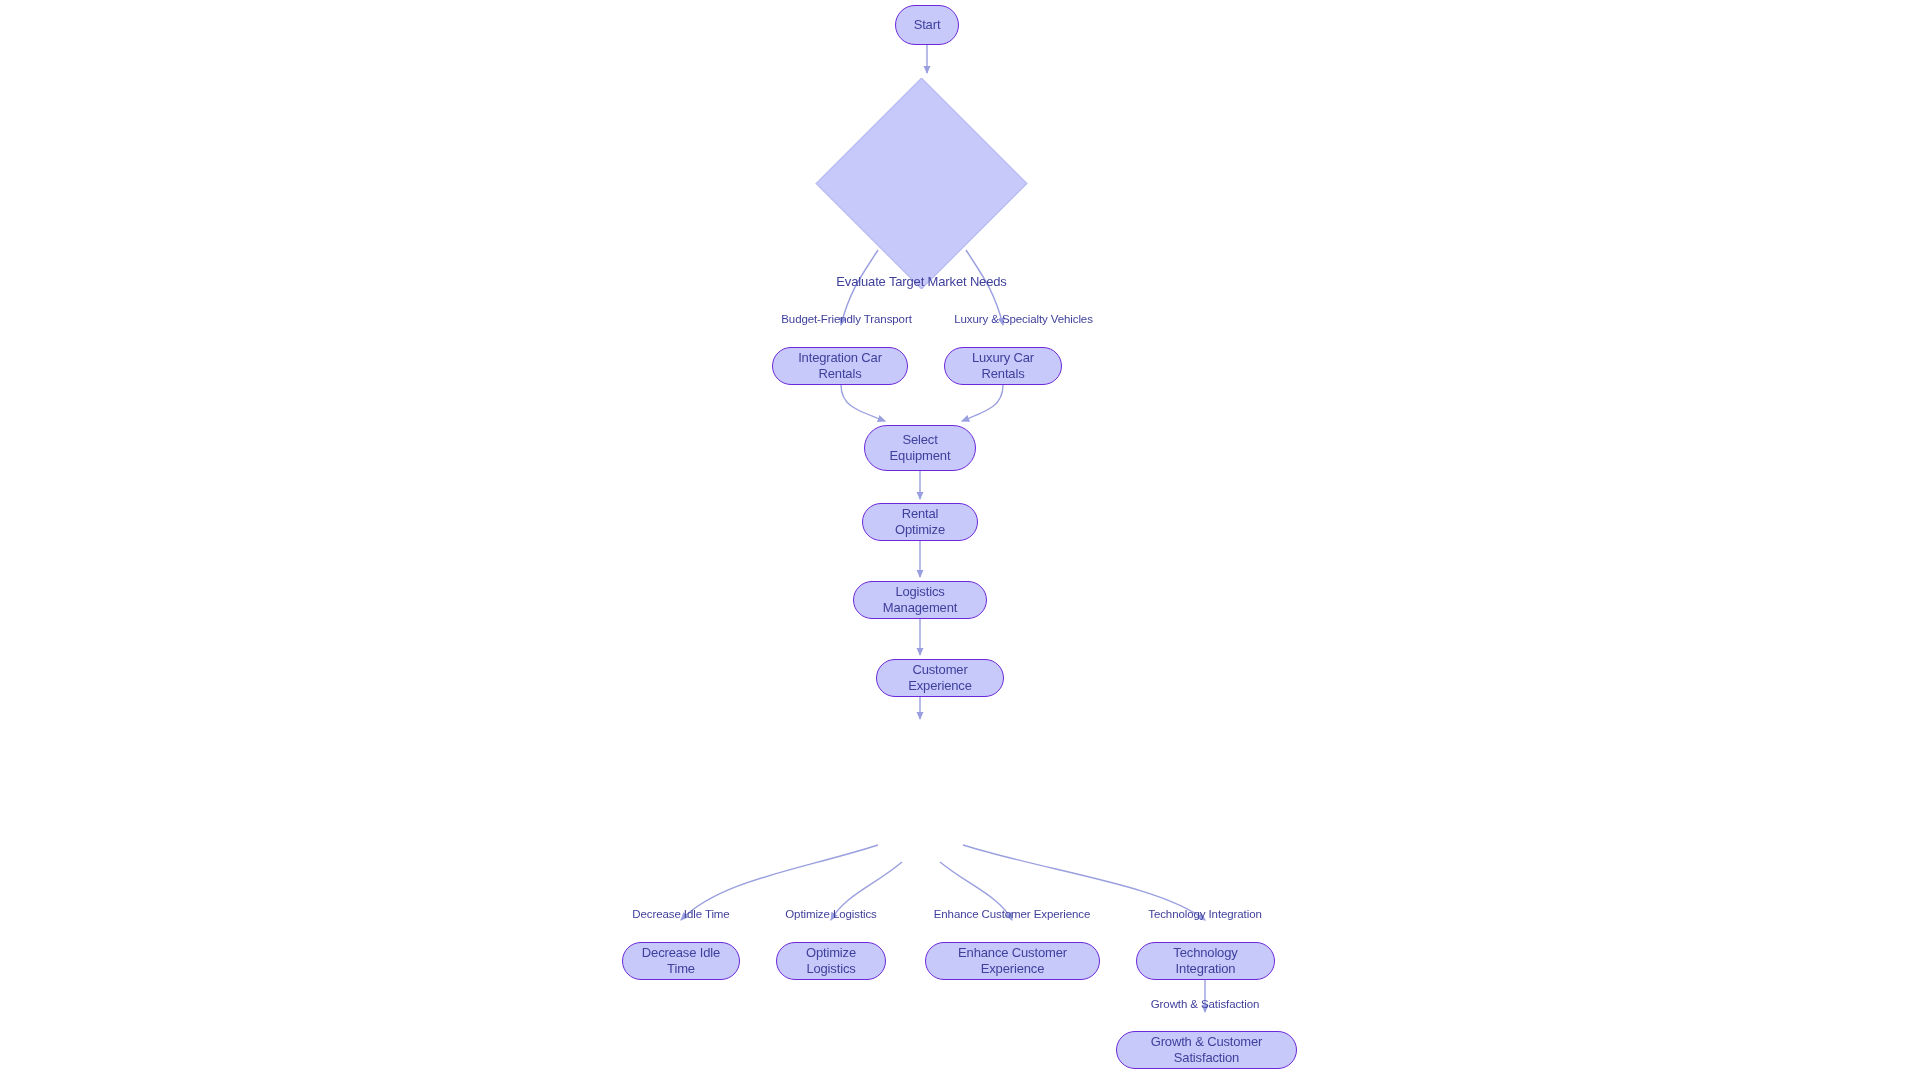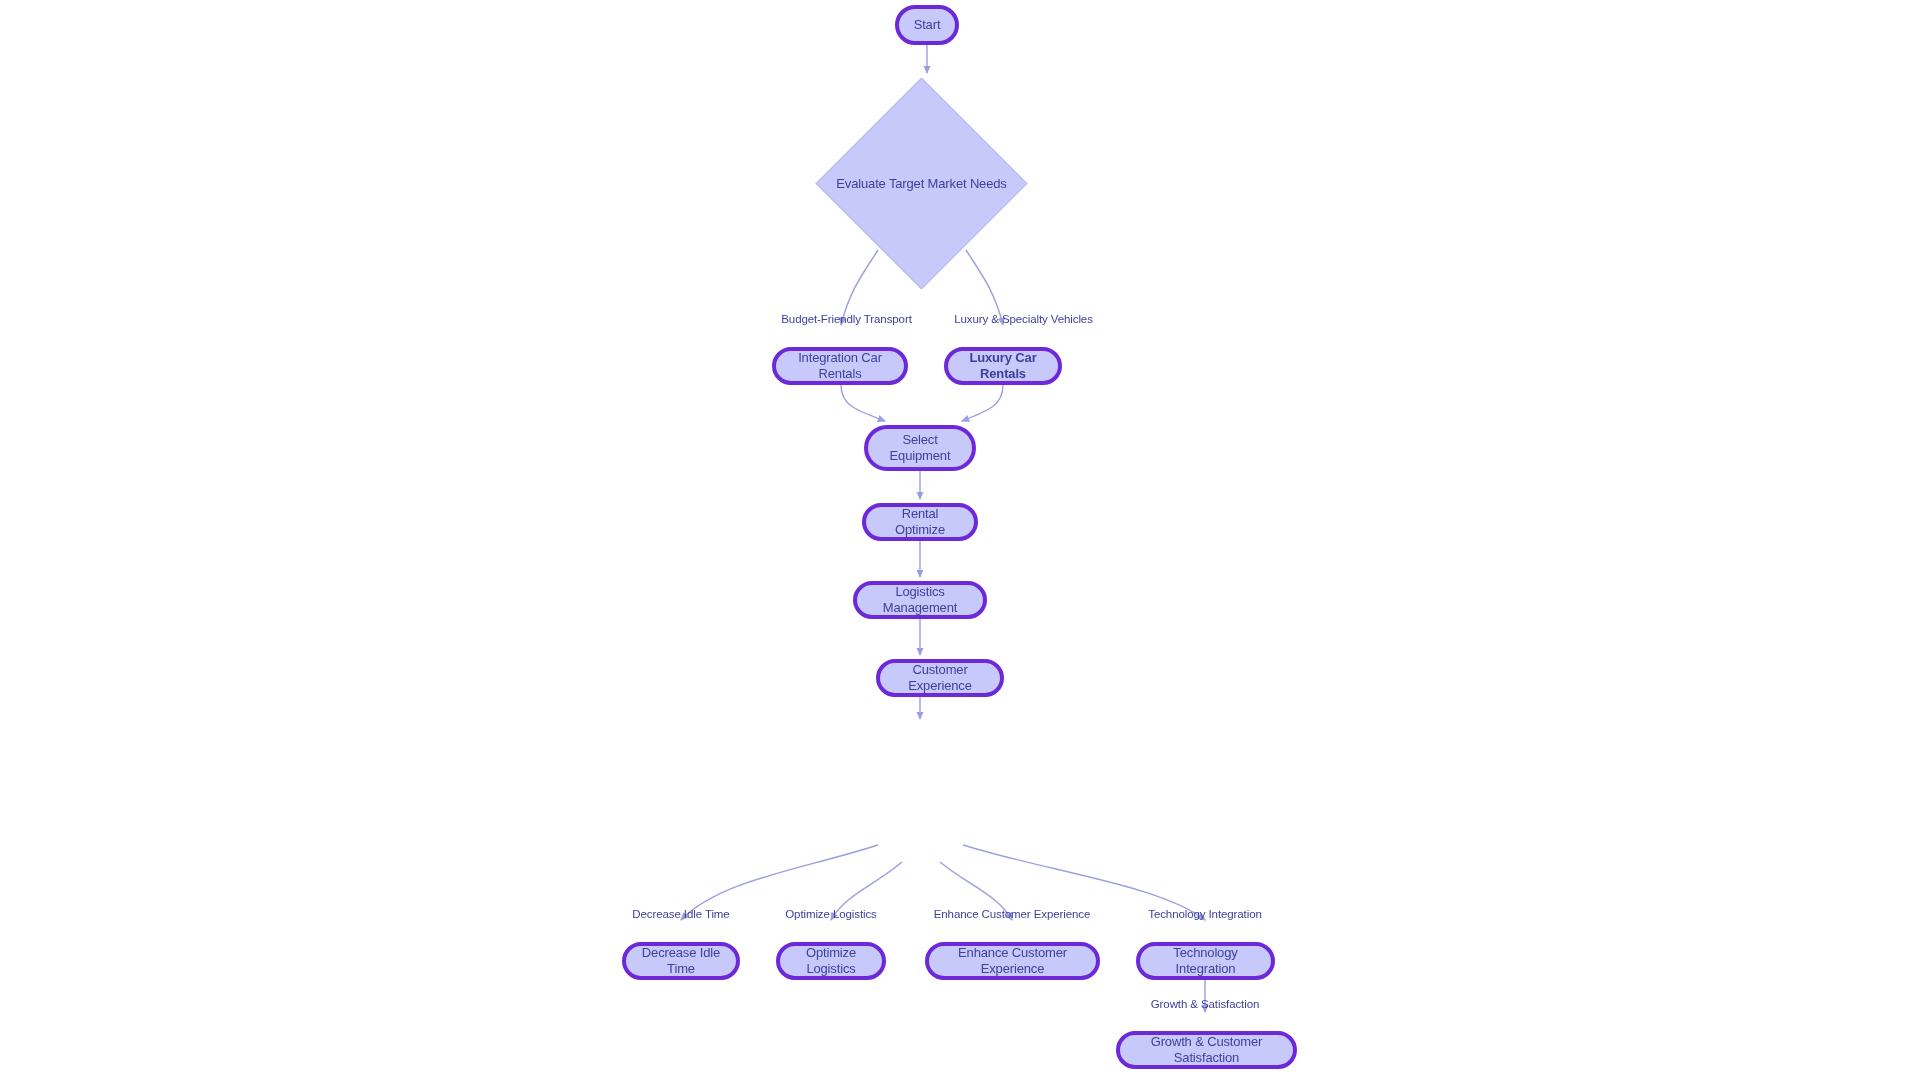--- a/index.html
+++ b/index.html
@@ -35,21 +35,21 @@
     justify-content: center;
     text-align: center;
     color: #3f3f9c;
     font-family: "Liberation Sans", sans-serif;
     font-size: 13px;
     line-height: 1.2;
     letter-spacing: -0.15px;
   }
   .node-rounded {
     background: #c6c9fa;
-    border: 4px solid #6d28d9;
+    border: 1px solid #6d28d9;
     border-radius: 999px;
     padding: 0 14px;
   }
   .node-diamond {
     background: transparent;
     border: none;
   }
   .node-diamond .diamond-shape {
     position: absolute;
     left: 0;
@@ -99,32 +99,32 @@
         <path d="M 940,862 C 968,885 998,895 1012,920" fill="none" stroke="#9a9fe0" stroke-width="1.4" marker-end="url(#arrowhead)"></path>
         <path d="M 963,845 C 1050,872 1160,885 1205,920" fill="none" stroke="#9a9fe0" stroke-width="1.4" marker-end="url(#arrowhead)"></path>
         <path d="M 1205,980 L 1205,1012" fill="none" stroke="#9a9fe0" stroke-width="1.4" marker-end="url(#arrowhead)"></path>
       </g>
   </svg>
 
   <div class="node node-rounded" style="left:895px; top:5px; width:64px; height:40px;">
     <span>Start</span>
   </div>
 
-  <div class="node node-diamond" style="left:815px; top:77px; width:213px; height:213px;">
+  <div class="node node-diamond" style="left:815px; top:77px; width:213px; height:213px;align-items:flex-end;">
     <svg class="diamond-shape" viewBox="0 0 213 213" preserveAspectRatio="none">
       <polygon points="106.5,1 212,106.5 106.5,212 1,106.5" fill="#c6c9fa" stroke="#a0a4ea" stroke-width="1"></polygon>
     </svg>
     <span class="diamond-label">Evaluate Target Market Needs</span>
   </div>
 
   <div class="node node-rounded" style="left:772px; top:347px; width:136px; height:38px;">
     <span>Integration Car Rentals</span>
   </div>
 
-  <div class="node node-rounded" style="left:944px; top:347px; width:118px; height:38px;font-weight:bold;">
+  <div class="node node-rounded" style="left:944px; top:347px; width:118px; height:38px;">
     <span>Luxury Car Rentals</span>
   </div>
 
   <div class="node node-rounded" style="left:864px; top:425px; width:112px; height:46px;">
     <span>Select Equipment</span>
   </div>
 
   <div class="node node-rounded" style="left:862px; top:503px; width:116px; height:38px;">
     <span>Rental Optimize</span>
   </div>

